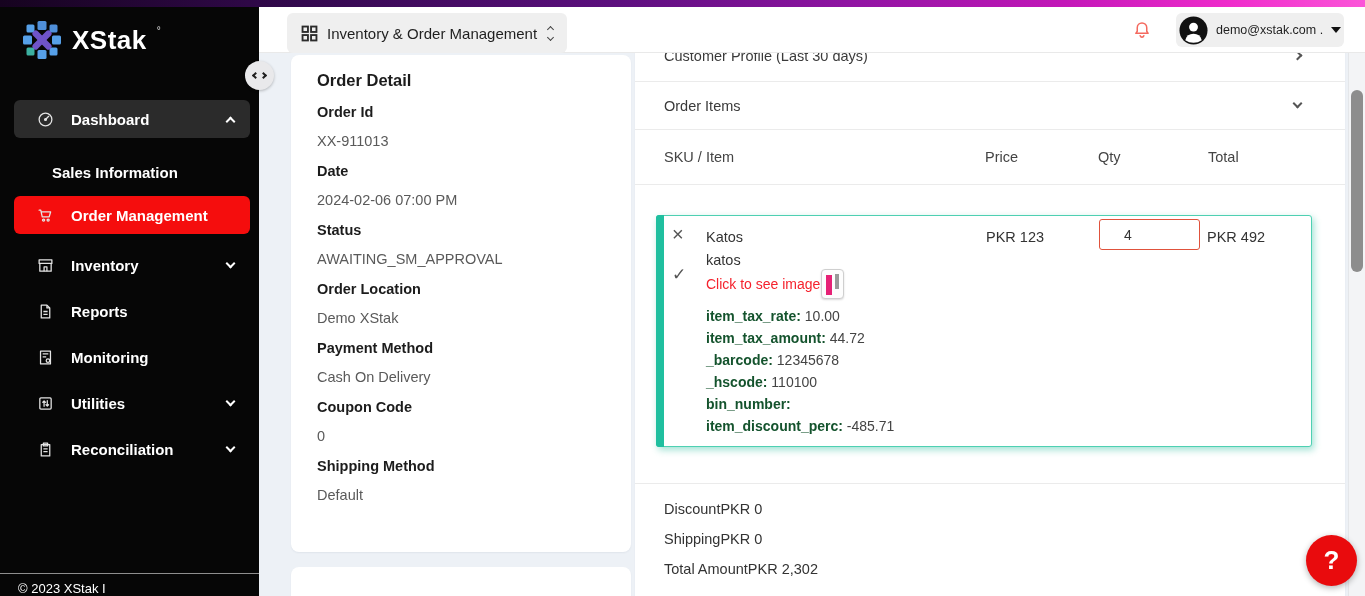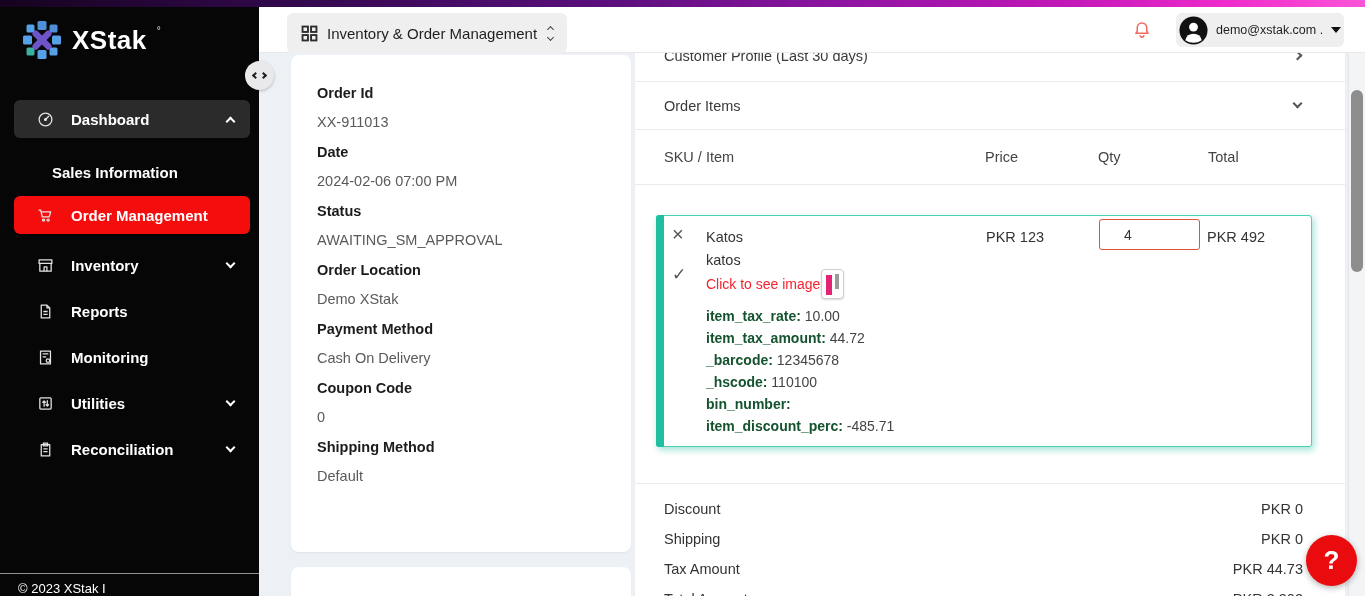--- a/index.html
+++ b/index.html
@@ -75,21 +75,21 @@
   .thumb .bar-p { position:absolute; left:4px; top:5px; width:6px; height:20px; background:#e62276; }
   .thumb .bar-g { position:absolute; left:13px; top:4px; width:4px; height:15px; background:#9a9a9a; }
   .it-attrs { position:absolute; left:49px; top:89px; font-size:14px; color:#444; }
   .it-attrs div { height:22px; line-height:22px; }
   .it-attrs b { color:#14532d;margin-top:16px; }
   .it-price { position:absolute; left:329px; top:13px; font-size:14.5px; color:#333; }
   .it-total { position:absolute; left:550px; top:13px; font-size:14.5px; color:#333; }
   .qty-input { position:absolute; left:442px; top:3px; width:101px; height:31px; border:1px solid #e0523c; border-radius:3px; background:#fff; font-size:14px; color:#333; padding-left:24px; font-family:"Liberation Sans", sans-serif; outline:none; }
 
   .oi-divider { margin-top:36px; border-top:1px solid #ebebeb; }
-  .sum-row { height:30px; display:flex; align-items:center; justify-content:space-between; padding:0 42px 0 29px; font-size:14.5px; color:#333; }
+  .sum-row { height:30px; display:flex; align-items:center; padding:0 42px 0 29px; font-size:14.5px; color:#333; }
   .sum-rows { margin-top:10px; }
 
   
   .scrollbar { position:absolute; right:0; top:53px; width:17px; height:543px; background:#f3f4f6; border-left:1px solid #e4e6e9; z-index:15; }
   .scroll-thumb { position:absolute; left:2px; top:37px; width:12px; height:182px; background:#8d8d8d; border-radius:6px; cursor:grab; }
 
   
   .help-btn { position:absolute; left:1306px; top:535px; width:51px; height:51px; border-radius:50%; background:#e90b0d; color:#fff;
     display:flex; align-items:center; justify-content:center; font-size:26px; font-weight:bold; z-index:40; box-shadow:0 2px 6px rgba(0,0,0,.3); cursor:pointer; }
 </style>
@@ -247,20 +247,21 @@
         <circle cx="15" cy="11.5" r="4.6" fill="#fff"></circle>
         <path d="M6.5 25a8.8 8.8 0 0 1 17 0 14.5 14.5 0 0 1-17 0z" fill="#fff"></path>
       </svg>
     </span>
     <span class="user-email">demo@xstak.com .</span>
     <span class="tri-down"></span>
   </div>
 </div>
 
 <div class="card card-od">
+  <div class="od-title">Order Detail</div>
   <div class="od-label">Order Id</div>
   <div class="od-value">XX-911013</div>
   <div class="od-label">Date</div>
   <div class="od-value">2024-02-06 07:00 PM</div>
   <div class="od-label">Status</div>
   <div class="od-value">AWAITING_SM_APPROVAL</div>
   <div class="od-label">Order Location</div>
   <div class="od-value">Demo XStak</div>
   <div class="od-label">Payment Method</div>
   <div class="od-value">Cash On Delivery</div>
@@ -318,24 +319,20 @@
   <div class="sum-rows">
     <div class="sum-row">
       <span>Discount</span>
       <span>PKR 0</span>
     </div>
     <div class="sum-row">
       <span>Shipping</span>
       <span>PKR 0</span>
     </div>
     <div class="sum-row">
-      <span>Tax Amount</span>
-      <span>PKR 44.73</span>
-    </div>
-    <div class="sum-row">
       <span>Total Amount</span>
       <span>PKR 2,302</span>
     </div>
   </div>
 </div>
 
 <div class="scrollbar">
   <div class="scroll-thumb"></div>
 </div>
 

